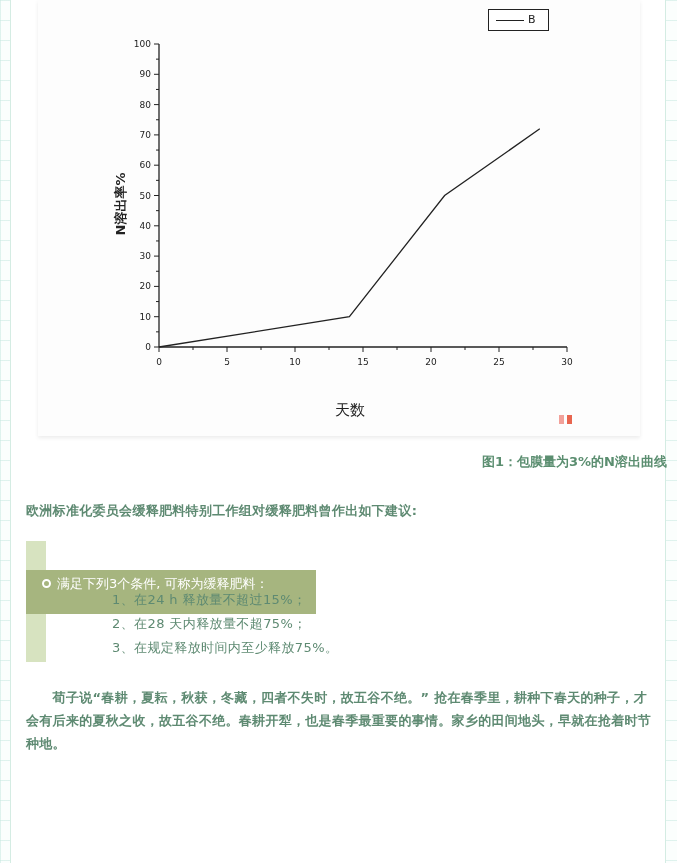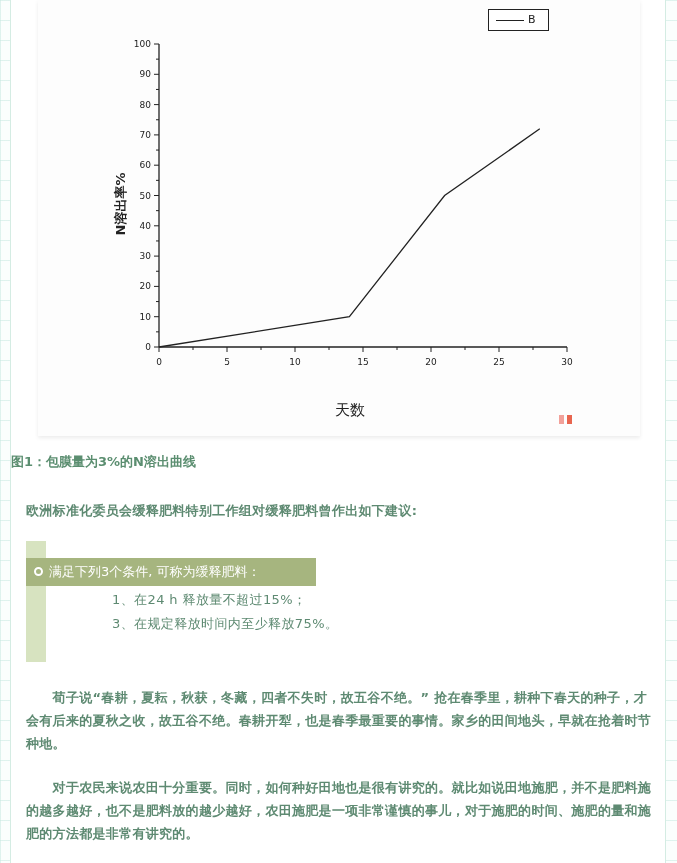--- a/index.html
+++ b/index.html
@@ -37,37 +37,37 @@
     font-size: 15px; color: #222; margin-top: 28px;
   }
   .legend {
     position: absolute; left: 450px; top: 9px; width: 61px; height: 22px;
     border: 1px solid #222; background: #fff;
   }
   .legend-line { position: absolute; left: 7px; top: 10px; width: 28px; height: 1px; background: #222; }
   .legend-text { position: absolute; left: 39px; top: 3px; font-size: 11px; color: #222; }
   .mark { position: absolute; top: 415px; width: 5px; height: 9px; }
   .caption {
-    position: absolute; left: 0; width: 656px; top: 453px; text-align: left;
+    position: absolute; left: 0; width: 656px; top: 453px; text-align: right;
     font-size: 13px; font-weight: bold; color: #5b8e70;
   }
   .para {
     position: absolute; left: 15px; width: 630px;
     font-size: 13px; line-height: 23px; color: #5e8a72;
     letter-spacing: 0.3px;
     font-weight: bold;
   }
   .box-bar {
     position: absolute; left: 15px; top: 541px; width: 20px; height: 121px;
     background: #d7e3c0;
   }
   .box-header {
-    position: absolute; left: 15px; top: 558px; width: 290px; height: 28px;
+    position: absolute; left: 15px; top: 570px; width: 290px; height: 44px;
     background: #a6b57f; color: #fff; font-size: 13px;
-    padding-left: 8px; line-height: 28px;
+    padding-left: 16px; line-height: 28px;
   }
   .box-header .dot {
     display: inline-block; width: 9px; height: 9px; border-radius: 50%;
     border: 2px solid #fff; background: #a6b57f; vertical-align: middle; margin-right: 6px;
     position: relative; top: -1px;
   }
   .box-items { position: absolute; left: 62px; top: 588px; font-size: 13px; line-height: 24px; color: #5e8a72; letter-spacing: 0.4px; margin-left: 39px; }
 </style>
 </head>
 <body>
@@ -144,18 +144,18 @@
   <div class="caption">图1：包膜量为3%的N溶出曲线</div>
 
   <div class="para" style="top:499px">欧洲标准化委员会缓释肥料特别工作组对缓释肥料曾作出如下建议:</div>
 
   <div class="box-bar"></div>
   <div class="box-header">
     <span class="dot"></span><span>满足下列3个条件, 可称为缓释肥料：</span>
   </div>
   <div class="box-items">
     <div>1、在24 h 释放量不超过15%；</div>
+    <div>2、在28 天内释放量不超75%；</div>
     <div>3、在规定释放时间内至少释放75%。</div>
   </div>
 
   <div class="para" style="top:686px">　　荀子说“春耕，夏耘，秋获，冬藏，四者不失时，故五谷不绝。” 抢在春季里，耕种下春天的种子，才会有后来的夏秋之收，故五谷不绝。春耕开犁，也是春季最重要的事情。家乡的田间地头，早就在抢着时节种地。</div>
-  <div class="para" style="top:776px">　　对于农民来说农田十分重要。同时，如何种好田地也是很有讲究的。就比如说田地施肥，并不是肥料施的越多越好，也不是肥料放的越少越好，农田施肥是一项非常谨慎的事儿，对于施肥的时间、施肥的量和施肥的方法都是非常有讲究的。</div>
 </div>
 
 </body></html>

